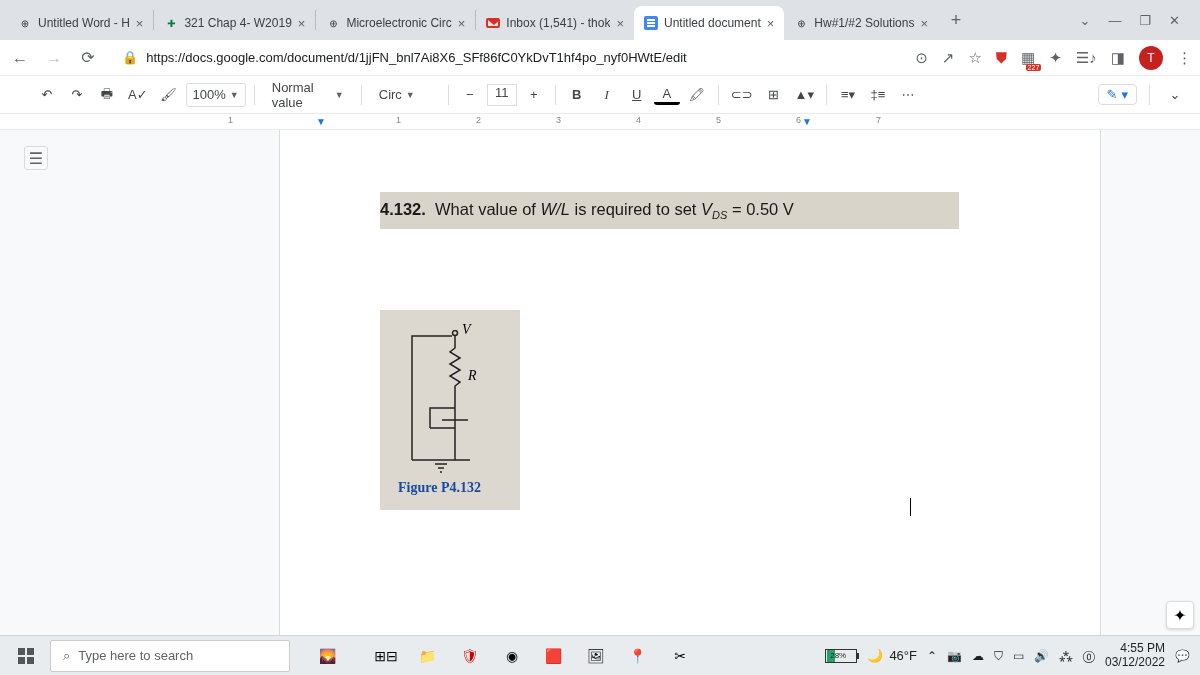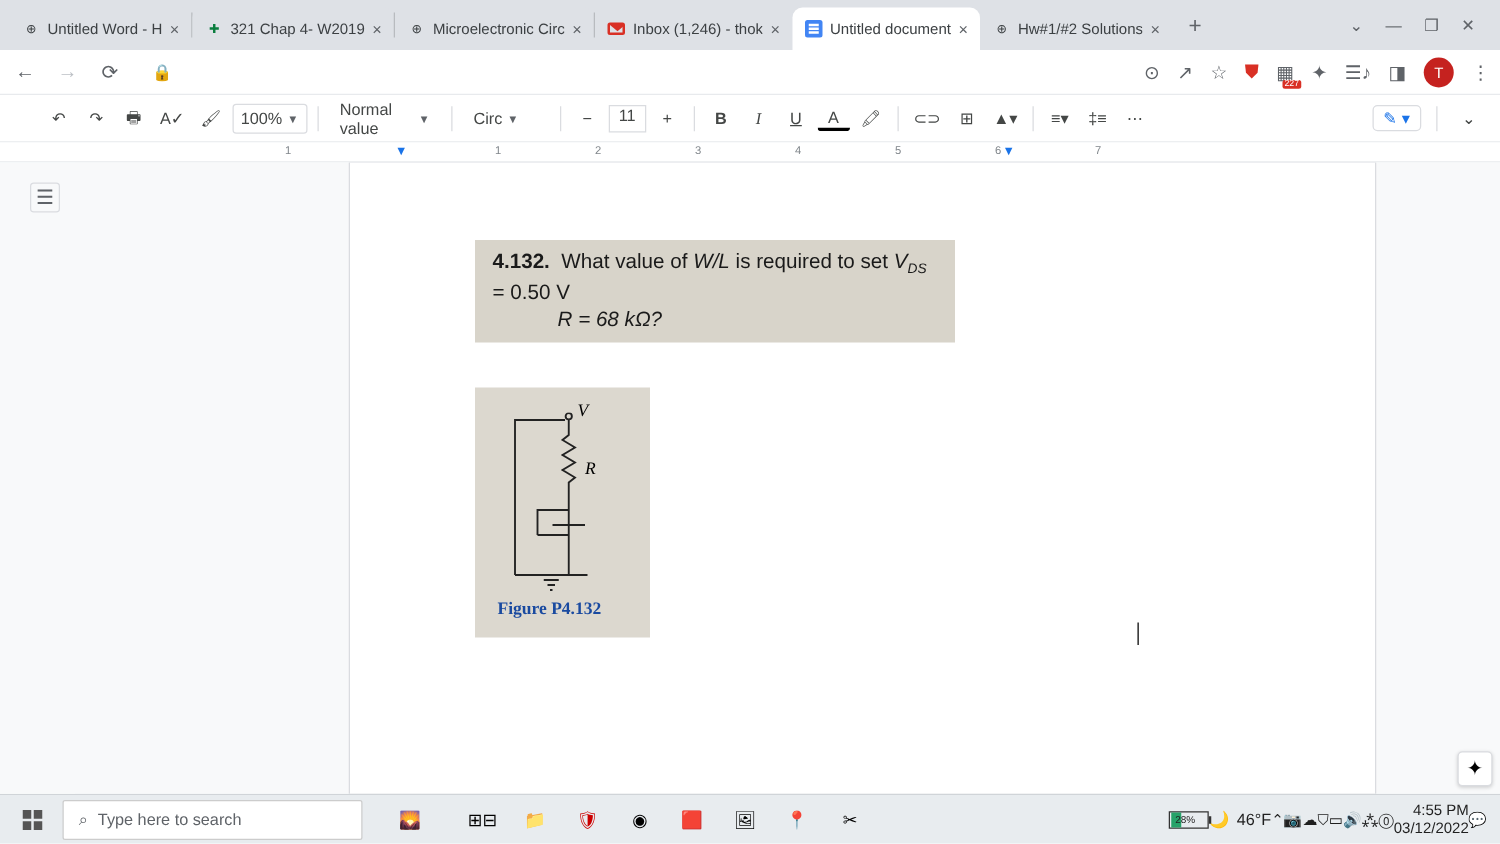--- a/index.html
+++ b/index.html
@@ -46,40 +46,40 @@
 .ruler-num { position: absolute; top: 1px; }
 .ruler-marker { position: absolute; color: #1a73e8; font-size: 10px; top: 2px; }
 
 
 .doc-area { flex: 1; background: #f8f9fa; display: flex; overflow: hidden; position: relative; }
 .doc-gutter { width: 60px; background: #f8f9fa; position: relative; }
 .outline-icon { position: absolute; top: 16px; left: 24px; width: 24px; height: 24px; display: flex; align-items: center; justify-content: center; color: #5f6368; border: 1px solid #dadce0; border-radius: 3px; cursor: pointer; }
 .doc-page { margin-left: 220px; margin-top: 0; width: 820px; background: #fff; height: 100%; position: relative; box-shadow: 0 0 0 1px #dadce0; }
 
 
-.problem-box { position: absolute; top: 62px; left: 100px; width: 384px; background: #d8d4ca; padding: 6px 14px; font-family: "Times New Roman", serif; font-size: 16.5px; line-height: 1.35; color: #1a1a1a; }
+.problem-box { position: absolute; top: 62px; left: 100px; width: 579px; background: #d8d4ca; padding: 6px 0; font-family: "Times New Roman", serif; font-size: 16.5px; line-height: 1.35; color: #1a1a1a; }
 .problem-box .num { font-weight: 600; }
 .problem-box .bulb { display: inline-block; width: 18px; height: 18px; border: 2px solid #c28a00; border-radius: 50% 50% 45% 45%; position: relative; vertical-align: middle; margin-left: 24px; margin-right: 6px; }
 
 .figure-box { position: absolute; top: 180px; left: 100px; width: 140px; height: 200px; background: #dcd8cf; }
 .figure-box .label-v { position: absolute; top: 12px; left: 82px; font-family: "Times New Roman", serif; font-style: italic; font-size: 14px; }
 .figure-box .label-r { position: absolute; top: 58px; left: 88px; font-family: "Times New Roman", serif; font-style: italic; font-size: 14px; }
 .figure-box svg { position: absolute; top: 20px; left: 20px; }
 .figure-caption { position: absolute; top: 170px; left: 18px; font-family: "Times New Roman", serif; font-weight: 700; color: #1a4aa0; font-size: 14px; }
 
 .cursor { position: absolute; top: 368px; left: 630px; width: 1px; height: 18px; background: #000; }
 
 .explore-btn { position: absolute; bottom: 6px; right: 6px; width: 28px; height: 28px; background: #fff; border: 1px solid #dadce0; border-radius: 4px; display: flex; align-items: center; justify-content: center; box-shadow: 0 1px 3px rgba(0,0,0,.15); cursor: pointer; }
 
 
 .taskbar { height: 40px; background: #e8ecef; display: flex; align-items: center; padding: 0 4px; gap: 2px; border-top: 1px solid #d0d4d8; }
 .tb-item { width: 40px; height: 32px; display: flex; align-items: center; justify-content: center; cursor: pointer; font-size: 14px; }
 .start { width: 44px; }
 .search-box { display: flex; align-items: center; gap: 8px; background: #fff; height: 32px; padding: 0 12px; width: 240px; border-radius: 2px; border: 1px solid #ccc; font-size: 13px; color: #5f6368; }
-.tray { margin-left: auto; display: flex; align-items: center; padding-right: 6px; font-size: 12px; color: #1f1f1f; }
+.tray { margin-left: auto; display: flex; align-items: center; gap: 10px; padding-right: 6px; font-size: 12px; color: #1f1f1f; }
 .tray .batt { border: 1.5px solid #333; width: 32px; height: 14px; position: relative; font-size: 9px; display: flex; align-items: center; padding-left: 1px; }
 .tray .batt::after { content: ""; position: absolute; right: -3px; top: 3px; width: 2px; height: 6px; background: #333; }
 .tray .batt .fill { background: #26a269; height: 100%; }
 .clock { text-align: right; line-height: 1.15; font-size: 12px; }
 .weather-pill { display: flex; align-items: center; gap: 6px; font-size: 13px; }
 
 .fav-docs { width:14px;height:14px;background:#4285f4;border-radius:2px;position:relative;}
 .fav-docs::after{content:"";position:absolute;left:3px;top:3px;width:8px;height:2px;background:#fff;box-shadow:0 3px 0 #fff,0 6px 0 #fff;}
 .fav-gmail{width:14px;height:10px;border:2px solid #d93025;border-radius:2px;position:relative;}
 .fav-gmail::after{content:"";position:absolute;left:0;top:0;border-left:6px solid transparent;border-right:6px solid transparent;border-top:5px solid #d93025;}
@@ -103,21 +103,21 @@
   <div class="tab">
       <span class="favicon">⊕</span>
       <span class="title">Microelectronic Circ</span>
       <span class="close">×</span>
     </div>
   <div class="tab-sep"></div>
   <div class="tab">
       <span class="favicon">
         <span class="fav-gmail"></span>
       </span>
-      <span class="title">Inbox (1,246) - thok</span>
+      <span class="title">Inbox (1,541) - thok</span>
       <span class="close">×</span>
     </div>
   <div class="tab active">
       <span class="favicon">
         <span class="fav-docs"></span>
       </span>
       <span class="title">Untitled document</span>
       <span class="close">×</span>
     </div>
   <div class="tab">
@@ -133,20 +133,21 @@
     <span>✕</span>
   </div>
 </div>
 
 <div class="addr-row">
   <div class="nav-btn">←</div>
   <div class="nav-btn" style="color:#bdc1c6">→</div>
   <div class="nav-btn">⟳</div>
   <div class="addr-bar">
     <span>🔒</span>
+    <span class="url">https://docs.google.com/document/d/1jjFN_bnl7Ai8X6_SFf86fC0YkDvT1hf4po_nyf0HWtE/edit</span>
   </div>
   <div class="addr-icons">
     <span>⊙</span>
     <span>↗</span>
     <span>☆</span>
     <span style="color:#d93025">⛊</span>
     <span class="badge">▦</span>
     <span>✦</span>
     <span>☰♪</span>
     <span>◨</span>
@@ -220,21 +221,20 @@
   </div>
 </div>
 
 <div class="doc-area">
   <div class="doc-gutter">
     <div class="outline-icon">☰</div>
   </div>
   <div class="doc-page">
     <div class="problem-box">
       <div><span class="num">4.132.</span>&nbsp;&nbsp;<span>What value of </span><i>W/L</i><span> is required to set </span><i>V</i><sub style="font-style:italic;font-size:11px">DS</sub><span> = 0.50 V</span></div>
-      <div style="padding-left:52px"><i>R = 68 kΩ?</i></div>
     </div>
     <div class="figure-box">
       <span class="label-v">V</span>
       <span class="label-r">R</span>
       <svg width="90" height="150">
         <circle cx="55" cy="3" r="2.5" fill="none" stroke="#222" stroke-width="1.5"></circle>
         <path d="M55 6 L55 18 L50 22 L60 28 L50 34 L60 40 L50 46 L60 52 L55 56 L55 78" fill="none" stroke="#222" stroke-width="1.5"></path>
         <path d="M55 78 L55 90 M42 90 L68 90 M55 90 L55 130" fill="none" stroke="#222" stroke-width="1.5"></path>
         <path d="M30 98 L55 98" fill="none" stroke="#222" stroke-width="1.5"></path>
         <path d="M30 98 L30 78 L55 78" fill="none" stroke="#222" stroke-width="1.5"></path>

